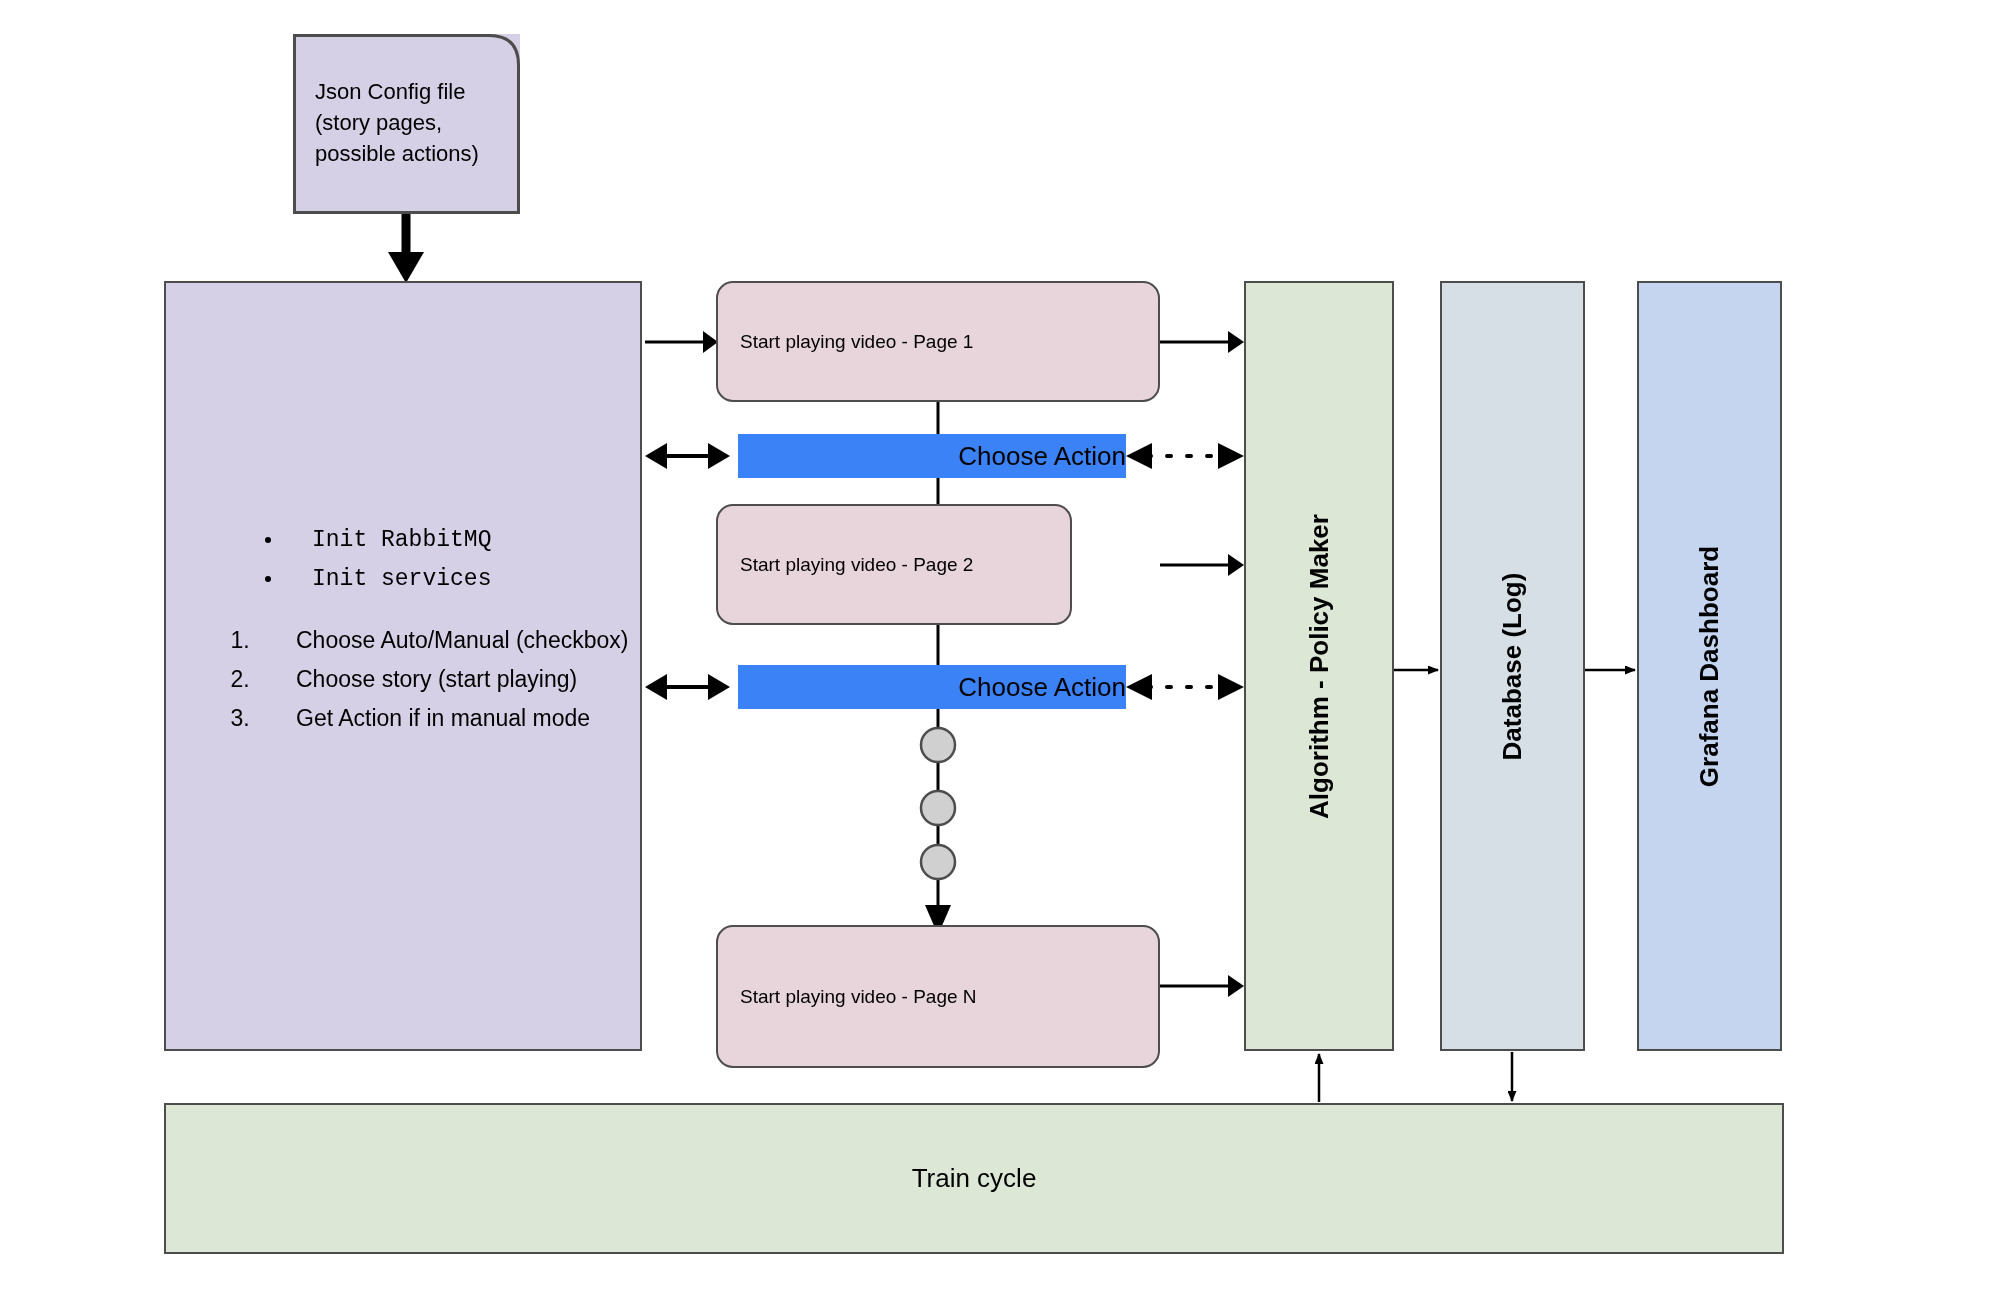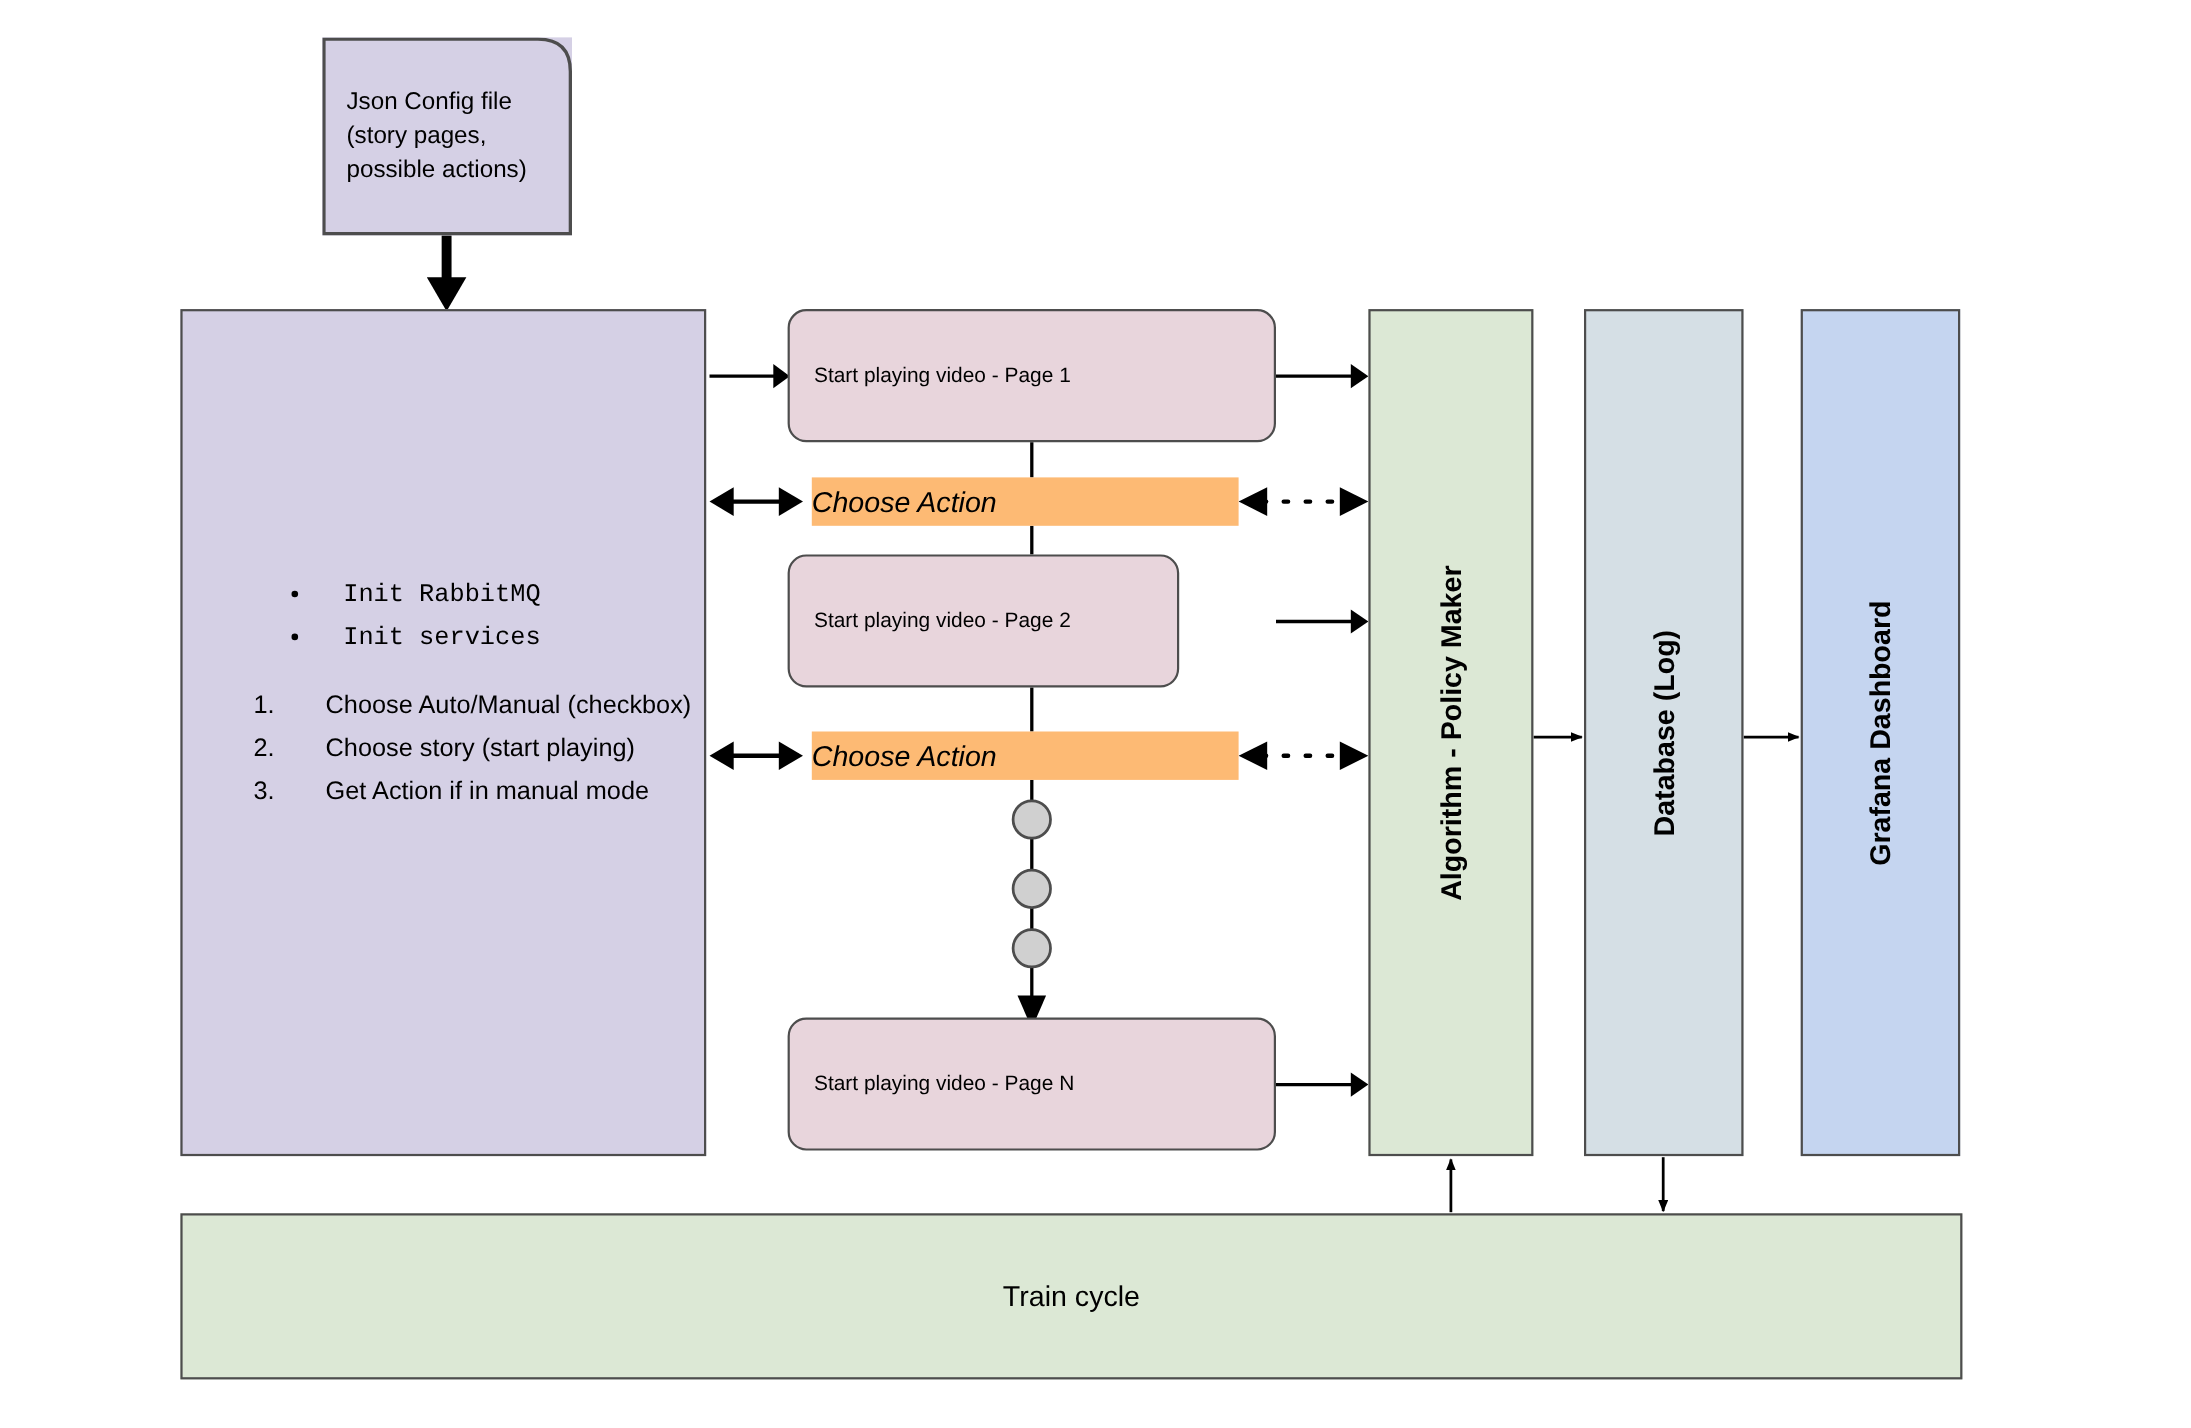--- a/index.html
+++ b/index.html
@@ -91,30 +91,29 @@
   .video-box {
     background: #e8d5dc;
     display: flex;
     align-items: center;
     padding-left: 22px;
     font-size: 19px;
     border-radius: 17px;
   }
   #video-1 { left: 716px; top: 281px; width: 444px; height: 121px; }
   #video-2 { left: 716px; top: 504px; width: 356px; height: 121px; }
-  #video-n { left: 716px; top: 925px; width: 444px; height: 121px; }
+  #video-n { left: 716px; top: 925px; width: 444px; height: 143px; }
   
   .action-box {
-    background: #fdba74;
+    background: #3b82f6;
     border: none;
     display: flex;
     align-items: center;
-    justify-content: flex-start;
+    justify-content: flex-end;
     font-size: 26px;
-    font-style: italic;
   }
   #action-1 { left: 738px; top: 434px; width: 388px; height: 44px; }
   #action-2 { left: 738px; top: 665px; width: 388px; height: 44px; }
   
   .vbox {
     display: flex;
     align-items: center;
     justify-content: center;
   }
   .vbox span {

